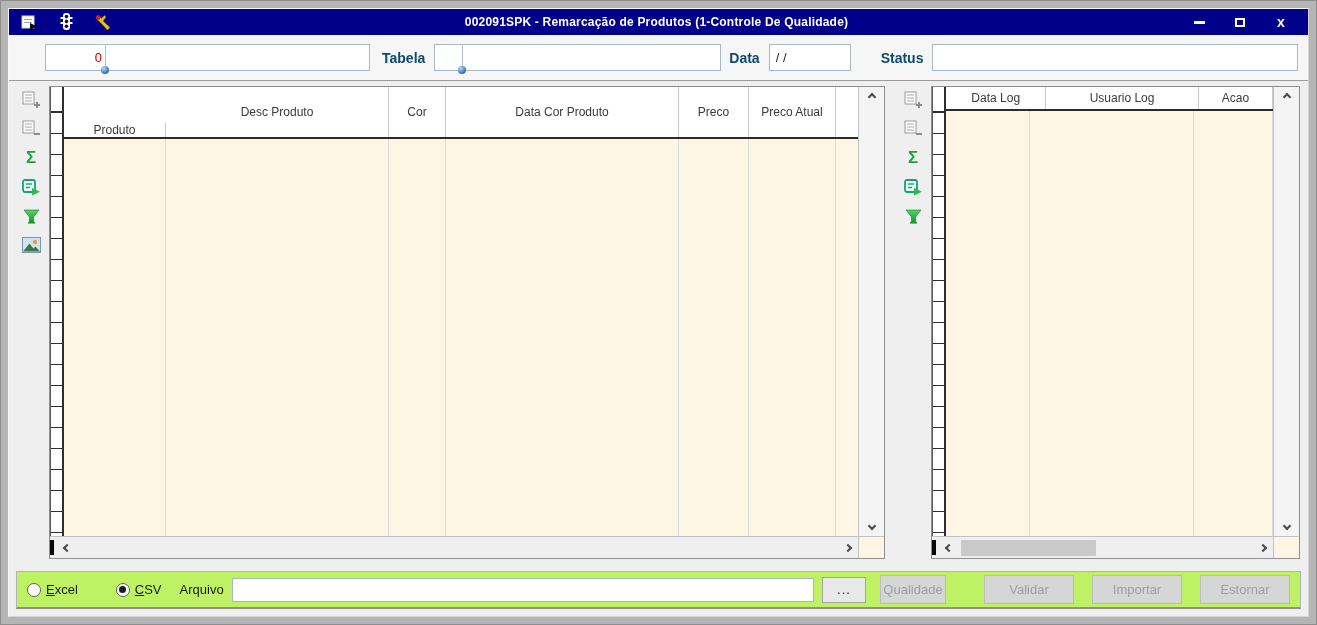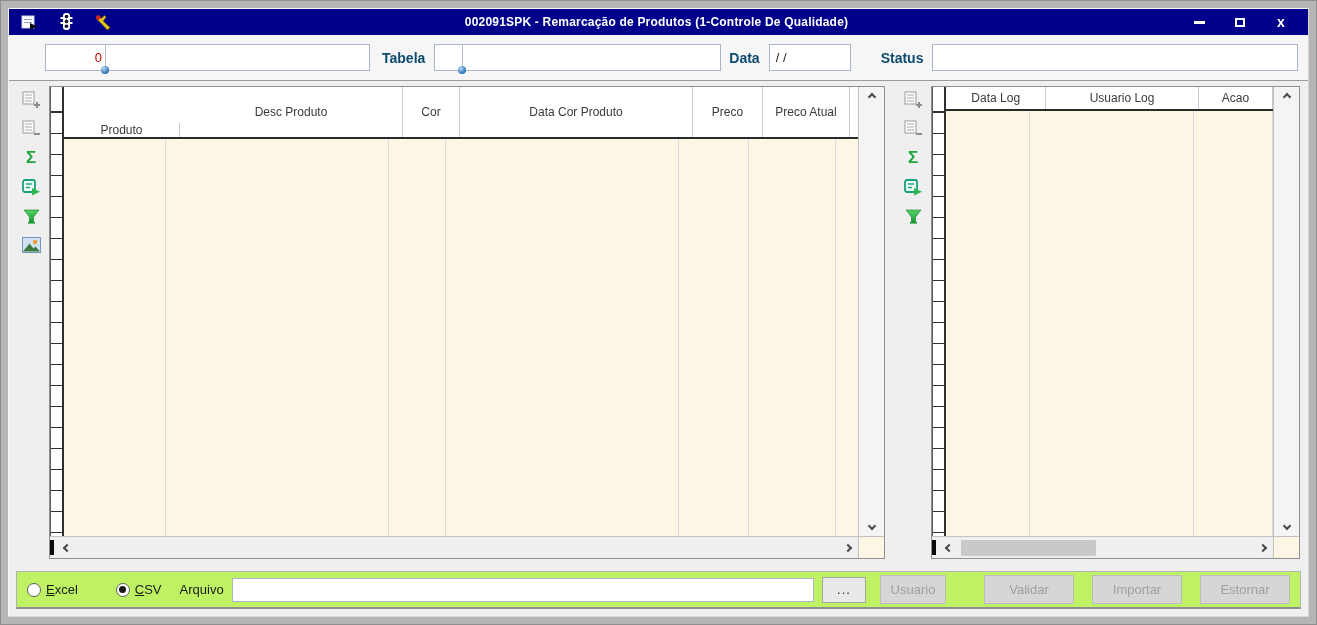--- a/index.html
+++ b/index.html
@@ -279,21 +279,21 @@
             <path d="M1 14.5 L7.5 6.5 L11.5 11.5 L13.5 9.5 L18 14.5 Z" fill="#3e7a3e"></path>
           </svg>
         </span>
       </div>
 
       <div class="grid">
         <div class="grid-top">
           <div class="indicator-col"></div>
           <div class="cols-area">
             <div class="header-row">
-              <div class="hcell" style="width:116px;margin-top:36px;">Produto</div>
+              <div class="hcell" style="width:102px;margin-top:36px;">Produto</div>
               <div class="hcell" style="width:223px;">Desc Produto</div>
               <div class="hcell" style="width:57px;">Cor</div>
               <div class="hcell" style="width:233px;">Data Cor Produto</div>
               <div class="hcell" style="width:70px;">Preco</div>
               <div class="hcell" style="width:87px;">Preco Atual</div>
               <div class="hcell filler"></div>
             </div>
             <div class="body-row">
               <div class="bcol" style="width:102px;"></div>
               <div class="bcol" style="width:223px;"></div>
@@ -413,19 +413,19 @@
     </span>
     <span class="radio-item gap-big">
       <span class="radio-circle">
           <span class="radio-dot"></span>
         </span>
       <span class="accel">CSV</span>
     </span>
     <span class="gap-med">Arquivo</span>
     <input class="file-input" value="" style="">
     <span class="browse-btn">...</span>
-    <span class="action-btn w-imp accel">Usuario</span>
+    <span class="action-btn w-imp accel">Qualidade</span>
     <span class="action-btn w-std gap-big">Validar</span>
     <span class="action-btn w-std gap-med">Importar</span>
     <span class="action-btn w-std gap-med">Estornar</span>
   </div>
 
 </div>
 
 </body></html>

